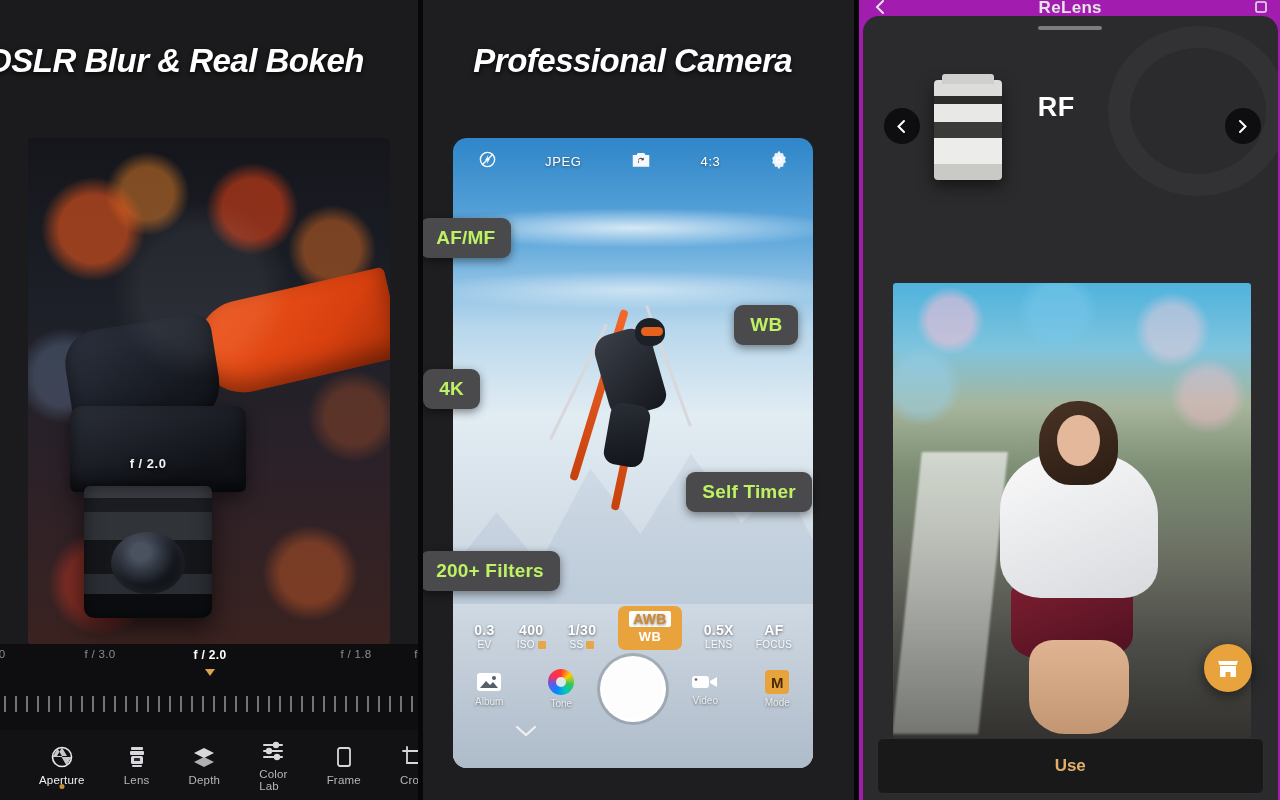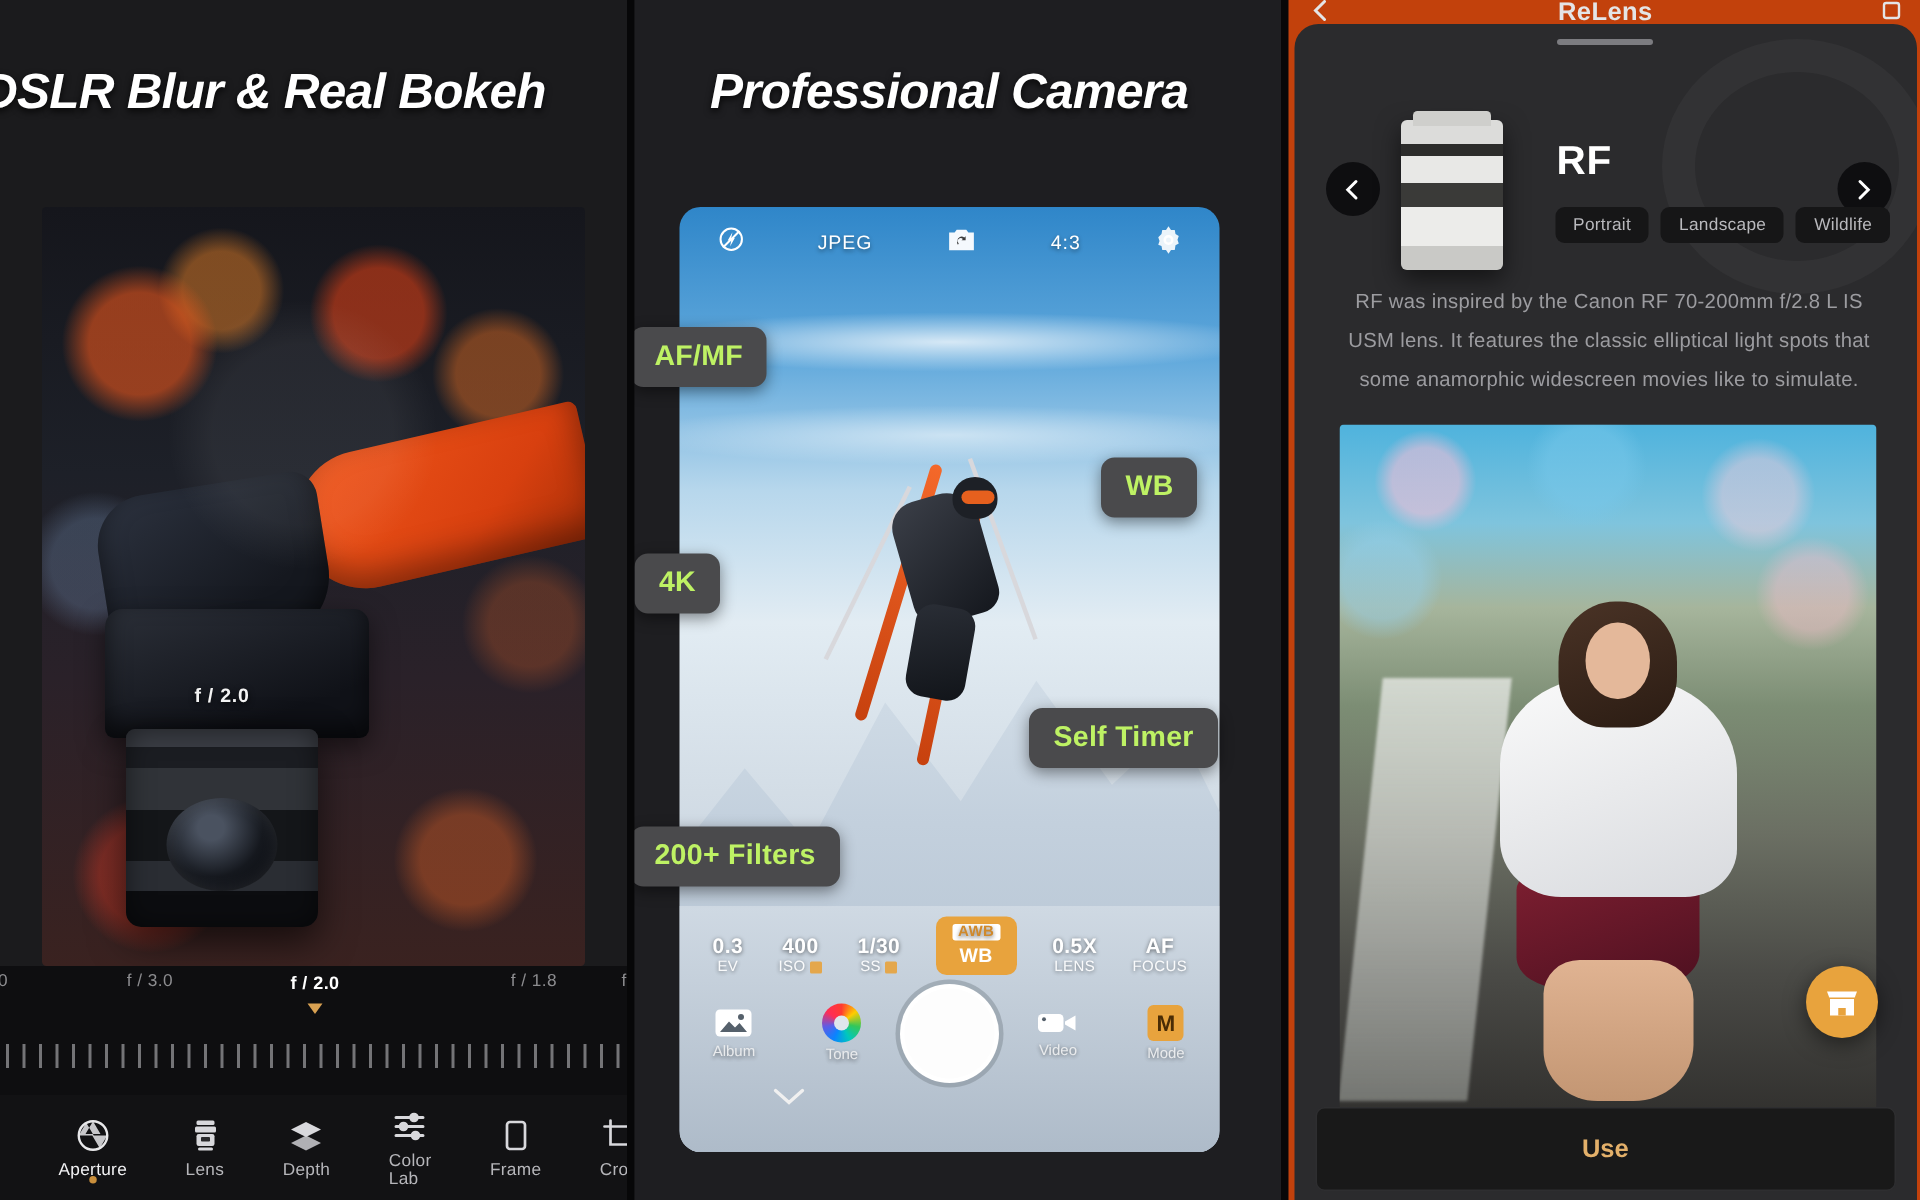--- a/index.html
+++ b/index.html
@@ -5,21 +5,21 @@
   * { margin:0; padding:0; box-sizing:border-box; }
   html,body{ width:1280px; height:800px; overflow:hidden; background:#1c1c1e;
     font-family:"Liberation Sans", sans-serif; }
   #app{ position:relative; width:1280px; height:800px; display:flex; background:#111; }
 
   
   .panel{ position:relative; height:800px; overflow:hidden; background:#1b1b1d; }
   .p1{ width:420px; }
   .divider{ width:5px; height:800px; background:#070708; }
   .p2{ width:432px; background:#1e1e21;padding-left:42px; }
-  .p3{ width:423px; background:#c2410c;text-align:center; }
+  .p3{ width:423px; background:#a21caf; }
 
   
   .promo-title{
     position:absolute; top:42px; color:#fff;
     font-weight:bold; font-style:italic; letter-spacing:-0.5px;
     text-shadow:0 2px 5px rgba(0,0,0,.8); white-space:nowrap;
   }
   .t1{ font-size:33px; left:-12px; }
   .t2{ font-size:33px; left:50px; }
 
@@ -137,21 +137,21 @@
     color:#fff; font-size:13px; letter-spacing:.6px;
     text-shadow:0 1px 3px rgba(0,0,0,.45); }
   .cam-ctrls{ position:absolute; left:0; bottom:118px; width:100%;
     display:flex; align-items:flex-end; justify-content:space-around; padding:0 10px; }
   .ctl{ display:flex; flex-direction:column; align-items:center; gap:1px;
     color:#fff; text-shadow:0 1px 3px rgba(0,0,0,.55); }
   .ctl-v{ font-size:14px; font-weight:bold; letter-spacing:.3px; }
   .ctl-l{ font-size:10px; opacity:.9; letter-spacing:.3px; display:flex; align-items:center; gap:3px; }
   .ctl-sq{ width:8px; height:8px; background:#e8a33d; border-radius:1px; display:inline-block; }
   .ctl.hl{ background:#e8a33d; border-radius:7px; padding:5px 11px 6px; gap:2px; }
-  .ctl.hl .ctl-v{ font-size:10px; background:#fff; color:#d0892b; padding:0 4px;
+  .ctl.hl .ctl-v{ font-size:14px; background:#fff; color:#d0892b; padding:0 4px;
     border-radius:2px; font-weight:bold; }
   .ctl.hl .ctl-l{ font-size:13px; font-weight:bold; opacity:1; text-shadow:none; }
   .cam-bottombar{ position:absolute; left:0; bottom:18px; width:100%; height:96px; }
   .bb-row{ display:flex; align-items:center; justify-content:space-around; height:70px; }
   .bb-item{ display:flex; flex-direction:column; align-items:center; gap:3px; width:62px; }
   .bb-lab{ font-size:10px; color:#f2f2f2; opacity:.85; text-shadow:0 1px 3px rgba(0,0,0,.6); }
   .shutter{ width:66px; height:66px; border-radius:50%; background:#fdfdfd;
     border:3px solid rgba(255,255,255,.85); box-shadow:0 0 0 3px rgba(120,130,140,.45); }
   .mode-m{ width:24px; height:24px; border-radius:4px; background:#e8a33d; color:#4a2c05;
     font-size:15px; font-weight:bold; display:flex; align-items:center; justify-content:center; }
@@ -496,26 +496,20 @@
           </svg>
       </div>
       <div class="arrow-btn arr-r">
         <svg width="13" height="15" viewBox="0 0 13 15" fill="none" stroke="#fff" stroke-width="2" stroke-linecap="round">
             <path d="M4 2l5.5 5.5L4 13"></path>
           </svg>
       </div>
 
       <div class="lens-hero"></div>
       <div class="lens-name">RF</div>
-      <div class="tag-row" id="lens-tags">
-          <span class="tag">Portrait</span>
-          <span class="tag">Landscape</span>
-          <span class="tag">Wildlife</span>
-        </div>
-      <div class="lens-desc">RF was inspired by the Canon RF 70-200mm f/2.8 L IS USM lens. It features the classic elliptical light spots that some anamorphic widescreen movies like to simulate.</div>
 
       <div class="preview">
         <div class="pv-rail"></div>
         <div class="pv-skirt"></div>
         <div class="pv-legs"></div>
         <div class="pv-shirt"></div>
         <div class="pv-hair"></div>
         <div class="pv-face"></div>
       </div>
 

